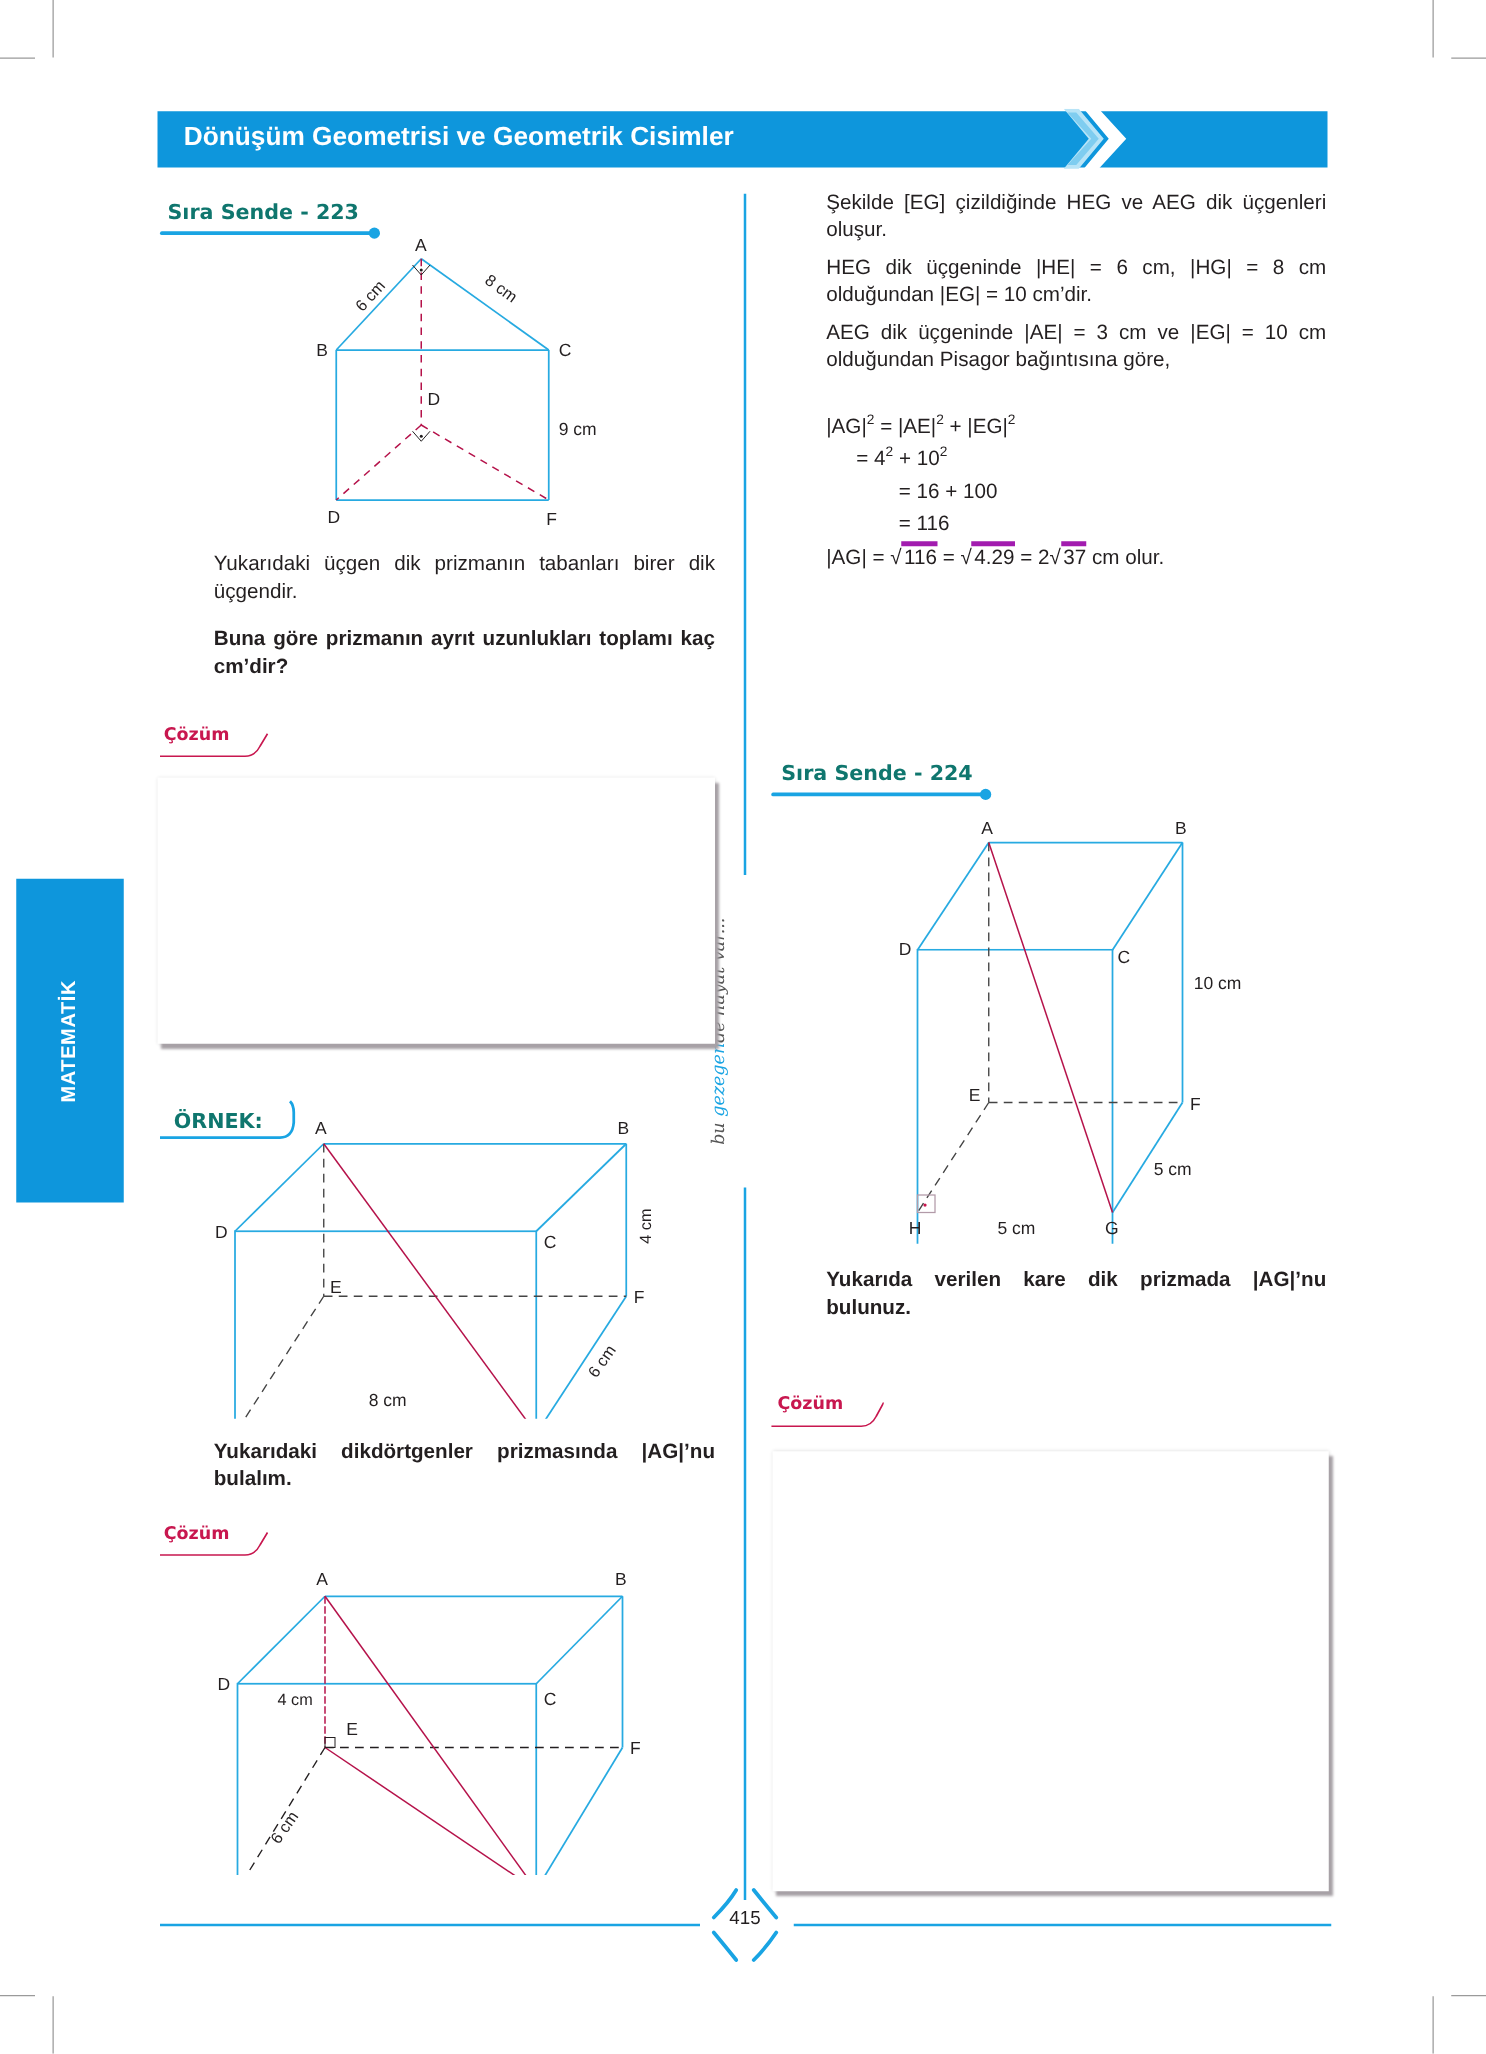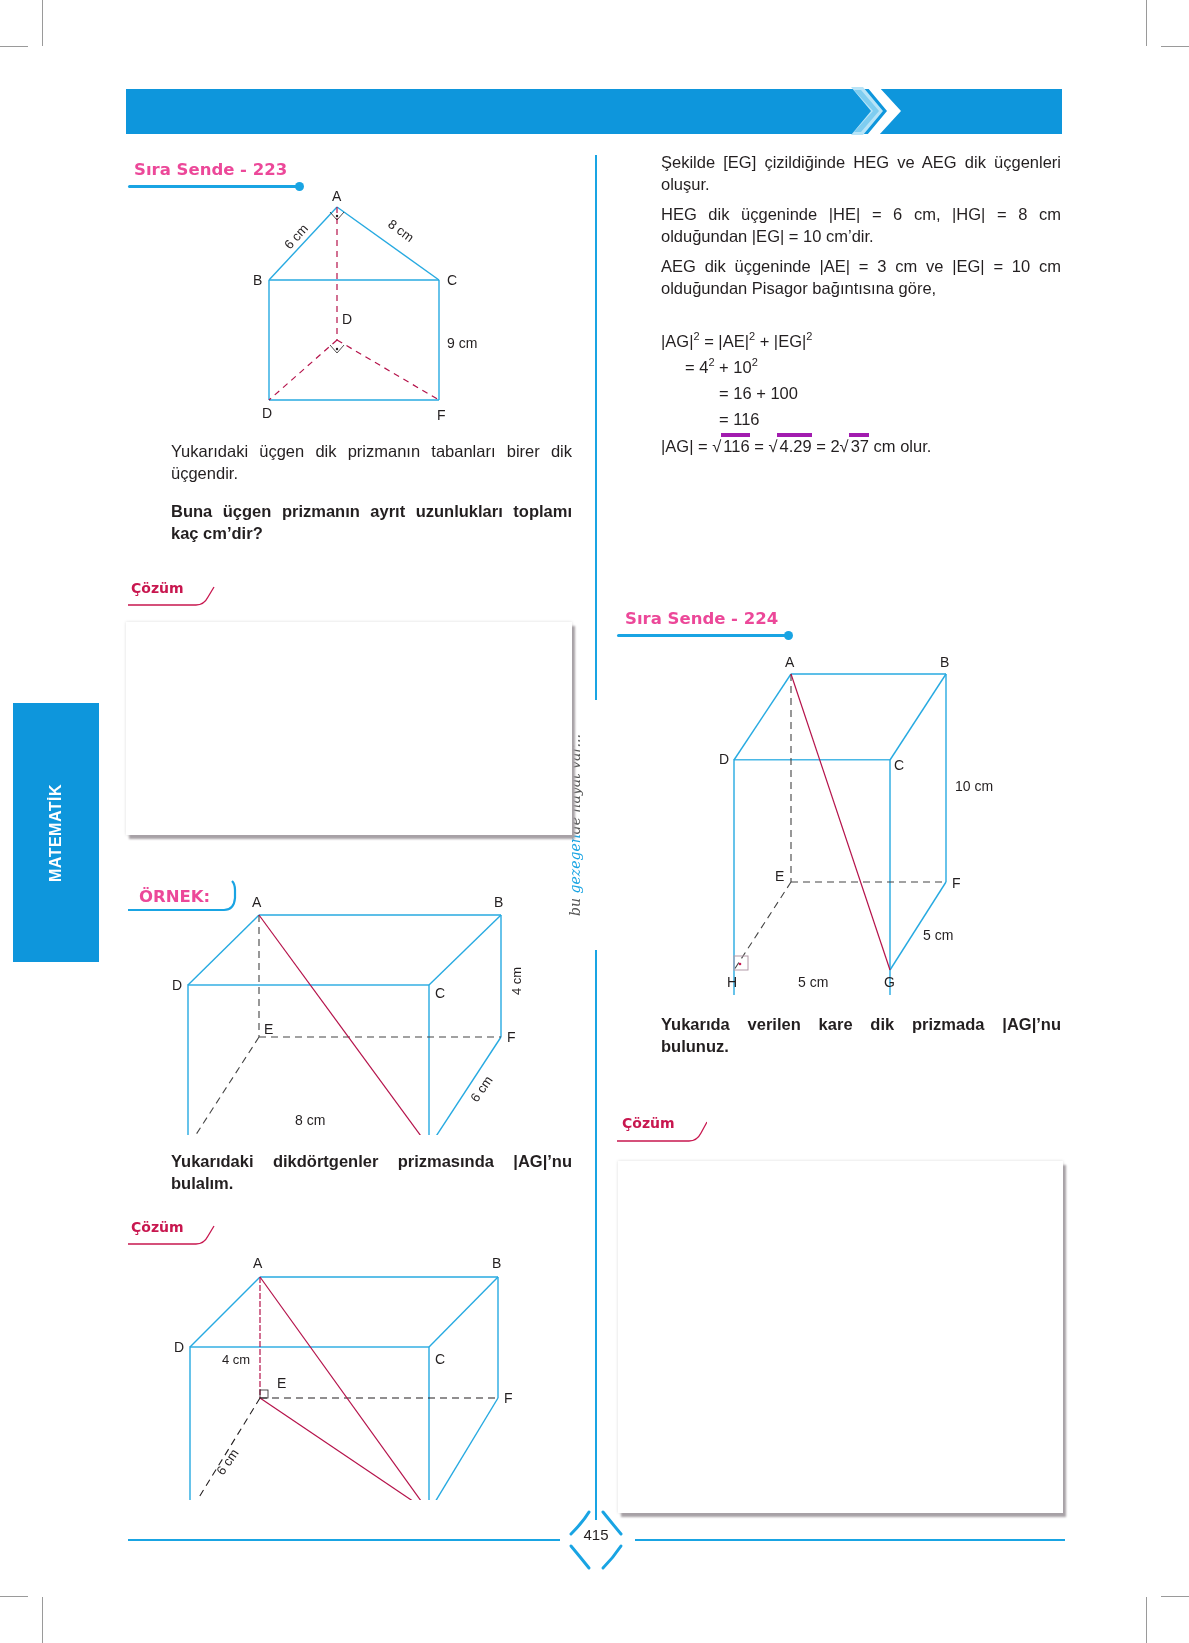--- a/index.html
+++ b/index.html
@@ -2,21 +2,21 @@
 <html><head>
 <meta charset="utf-8">
 <style>
   html,body{margin:0;padding:0;background:#fff;}
   body{width:1189px;height:1643px;position:relative;overflow:hidden;font-family:"Liberation Sans",sans-serif;color:#231f20;}
   .abs{position:absolute;}
   .crop{position:absolute;background:#9a9a9a;}
   .header-bar{position:absolute;left:126px;top:89px;width:936px;height:45px;background:#0e96dc;}
   .header-title{position:absolute;left:21px;top:9px;font-size:21px;font-weight:bold;color:#fff;white-space:nowrap;}
   .header-chev{position:absolute;left:725px;top:-2px;}
-  .section-title{position:absolute;font-family:"DejaVu Sans",sans-serif;font-weight:bold;color:#ec4899;font-size:16.5px;white-space:nowrap;}
+  .section-title{position:absolute;font-family:"DejaVu Sans",sans-serif;font-weight:bold;color:#0f766e;font-size:16.5px;white-space:nowrap;}
   .section-line{position:absolute;height:3px;background:#19a4e3;border-radius:2px;}
   .section-dot{position:absolute;width:9px;height:9px;border-radius:50%;background:#19a4e3;}
   .cozum{position:absolute;font-family:"DejaVu Sans",sans-serif;font-weight:bold;color:#c8174f;font-size:14px;white-space:nowrap;}
   .body-text{position:absolute;font-size:16.5px;line-height:22px;}
   .bold{font-weight:bold;}
   .justify{text-align:justify;text-align-last:left;}
   .sol-box{position:absolute;background:#fff;box-shadow:3px 4px 2px #a7a1a6, 0 0 3px #ddd;}
   .vdivider{position:absolute;width:2px;background:#19a4e3;}
   .side-tab{position:absolute;left:13px;top:703px;width:86px;height:259px;background:#0e96dc;}
   .side-tab-label{position:absolute;left:50%;top:50%;transform:translate(-50%,-50%) rotate(-90deg);color:#fff;font-weight:bold;font-size:16px;white-space:nowrap;letter-spacing:0.5px;}
@@ -35,20 +35,21 @@
 <div class="crop" style="left:42px;top:0;width:1px;height:46px;"></div>
 <div class="crop" style="left:0;top:46px;width:28px;height:1px;"></div>
 <div class="crop" style="left:1146px;top:0;width:1px;height:46px;"></div>
 <div class="crop" style="left:1161px;top:46px;width:28px;height:1px;"></div>
 <div class="crop" style="left:42px;top:1597px;width:1px;height:46px;"></div>
 <div class="crop" style="left:0;top:1596px;width:28px;height:1px;"></div>
 <div class="crop" style="left:1146px;top:1597px;width:1px;height:46px;"></div>
 <div class="crop" style="left:1161px;top:1596px;width:28px;height:1px;"></div>
 
 <div class="header-bar">
+  <span class="header-title">Dönüşüm Geometrisi ve Geometrik Cisimler</span>
   <svg class="header-chev" width="70" height="50" viewBox="0 0 70 50">
     <polygon points="0,0 12,0 32,24 12,48 0,48 20,24" fill="#b8e4f7"></polygon>
     <polygon points="16,0 28,0 50,24 28,48 16,48 36,24" fill="#ffffff"></polygon>
     <polygon points="3,3 10,3 28,24 10,45 3,45 22,24" fill="#7fcdf0"></polygon>
   </svg>
 </div>
 
 <div class="side-tab">
   <span class="side-tab-label">MATEMATİK</span>
 </div>
@@ -84,21 +85,21 @@
   <text x="207" y="105" font-size="14">C</text>
   <text x="102" y="144" font-size="14">D</text>
   <text x="22" y="238" font-size="14">D</text>
   <text x="197" y="240" font-size="14">F</text>
   <text x="0" y="0" font-size="13" transform="translate(50,70) rotate(-48)">6 cm</text>
   <text x="0" y="0" font-size="13" transform="translate(147,46) rotate(36)">8 cm</text>
   <text x="207" y="168" font-size="14">9 cm</text>
 </svg>
 
 <div class="body-text justify" style="left:171px;top:440px;width:401px;">Yukarıdaki üçgen dik prizmanın tabanları birer dik üçgendir.</div>
-<div class="body-text bold justify" style="left:171px;top:500px;width:401px;">Buna üçgen prizmanın ayrıt uzunlukları toplamı kaç cm’dir?</div>
+<div class="body-text bold justify" style="left:171px;top:500px;width:401px;">Buna göre prizmanın ayrıt uzunlukları toplamı kaç cm’dir?</div>
 
 <div class="cozum" style="left:131px;top:580px;">Çözüm</div>
 <svg class="abs" style="left:128px;top:585px;" width="90" height="25">
     <path d="M0,20 L68,20 Q76,20 80,12 L86,2" stroke="#c8174f" stroke-width="1.3" fill="none"></path>
   </svg>
 
 <div class="sol-box" style="left:126px;top:622px;width:446px;height:213px;"></div>
 
 <div class="section-title" style="left:139px;top:887px;">ÖRNEK:</div>
 <svg class="abs" style="left:128px;top:880px;" width="110" height="35">

